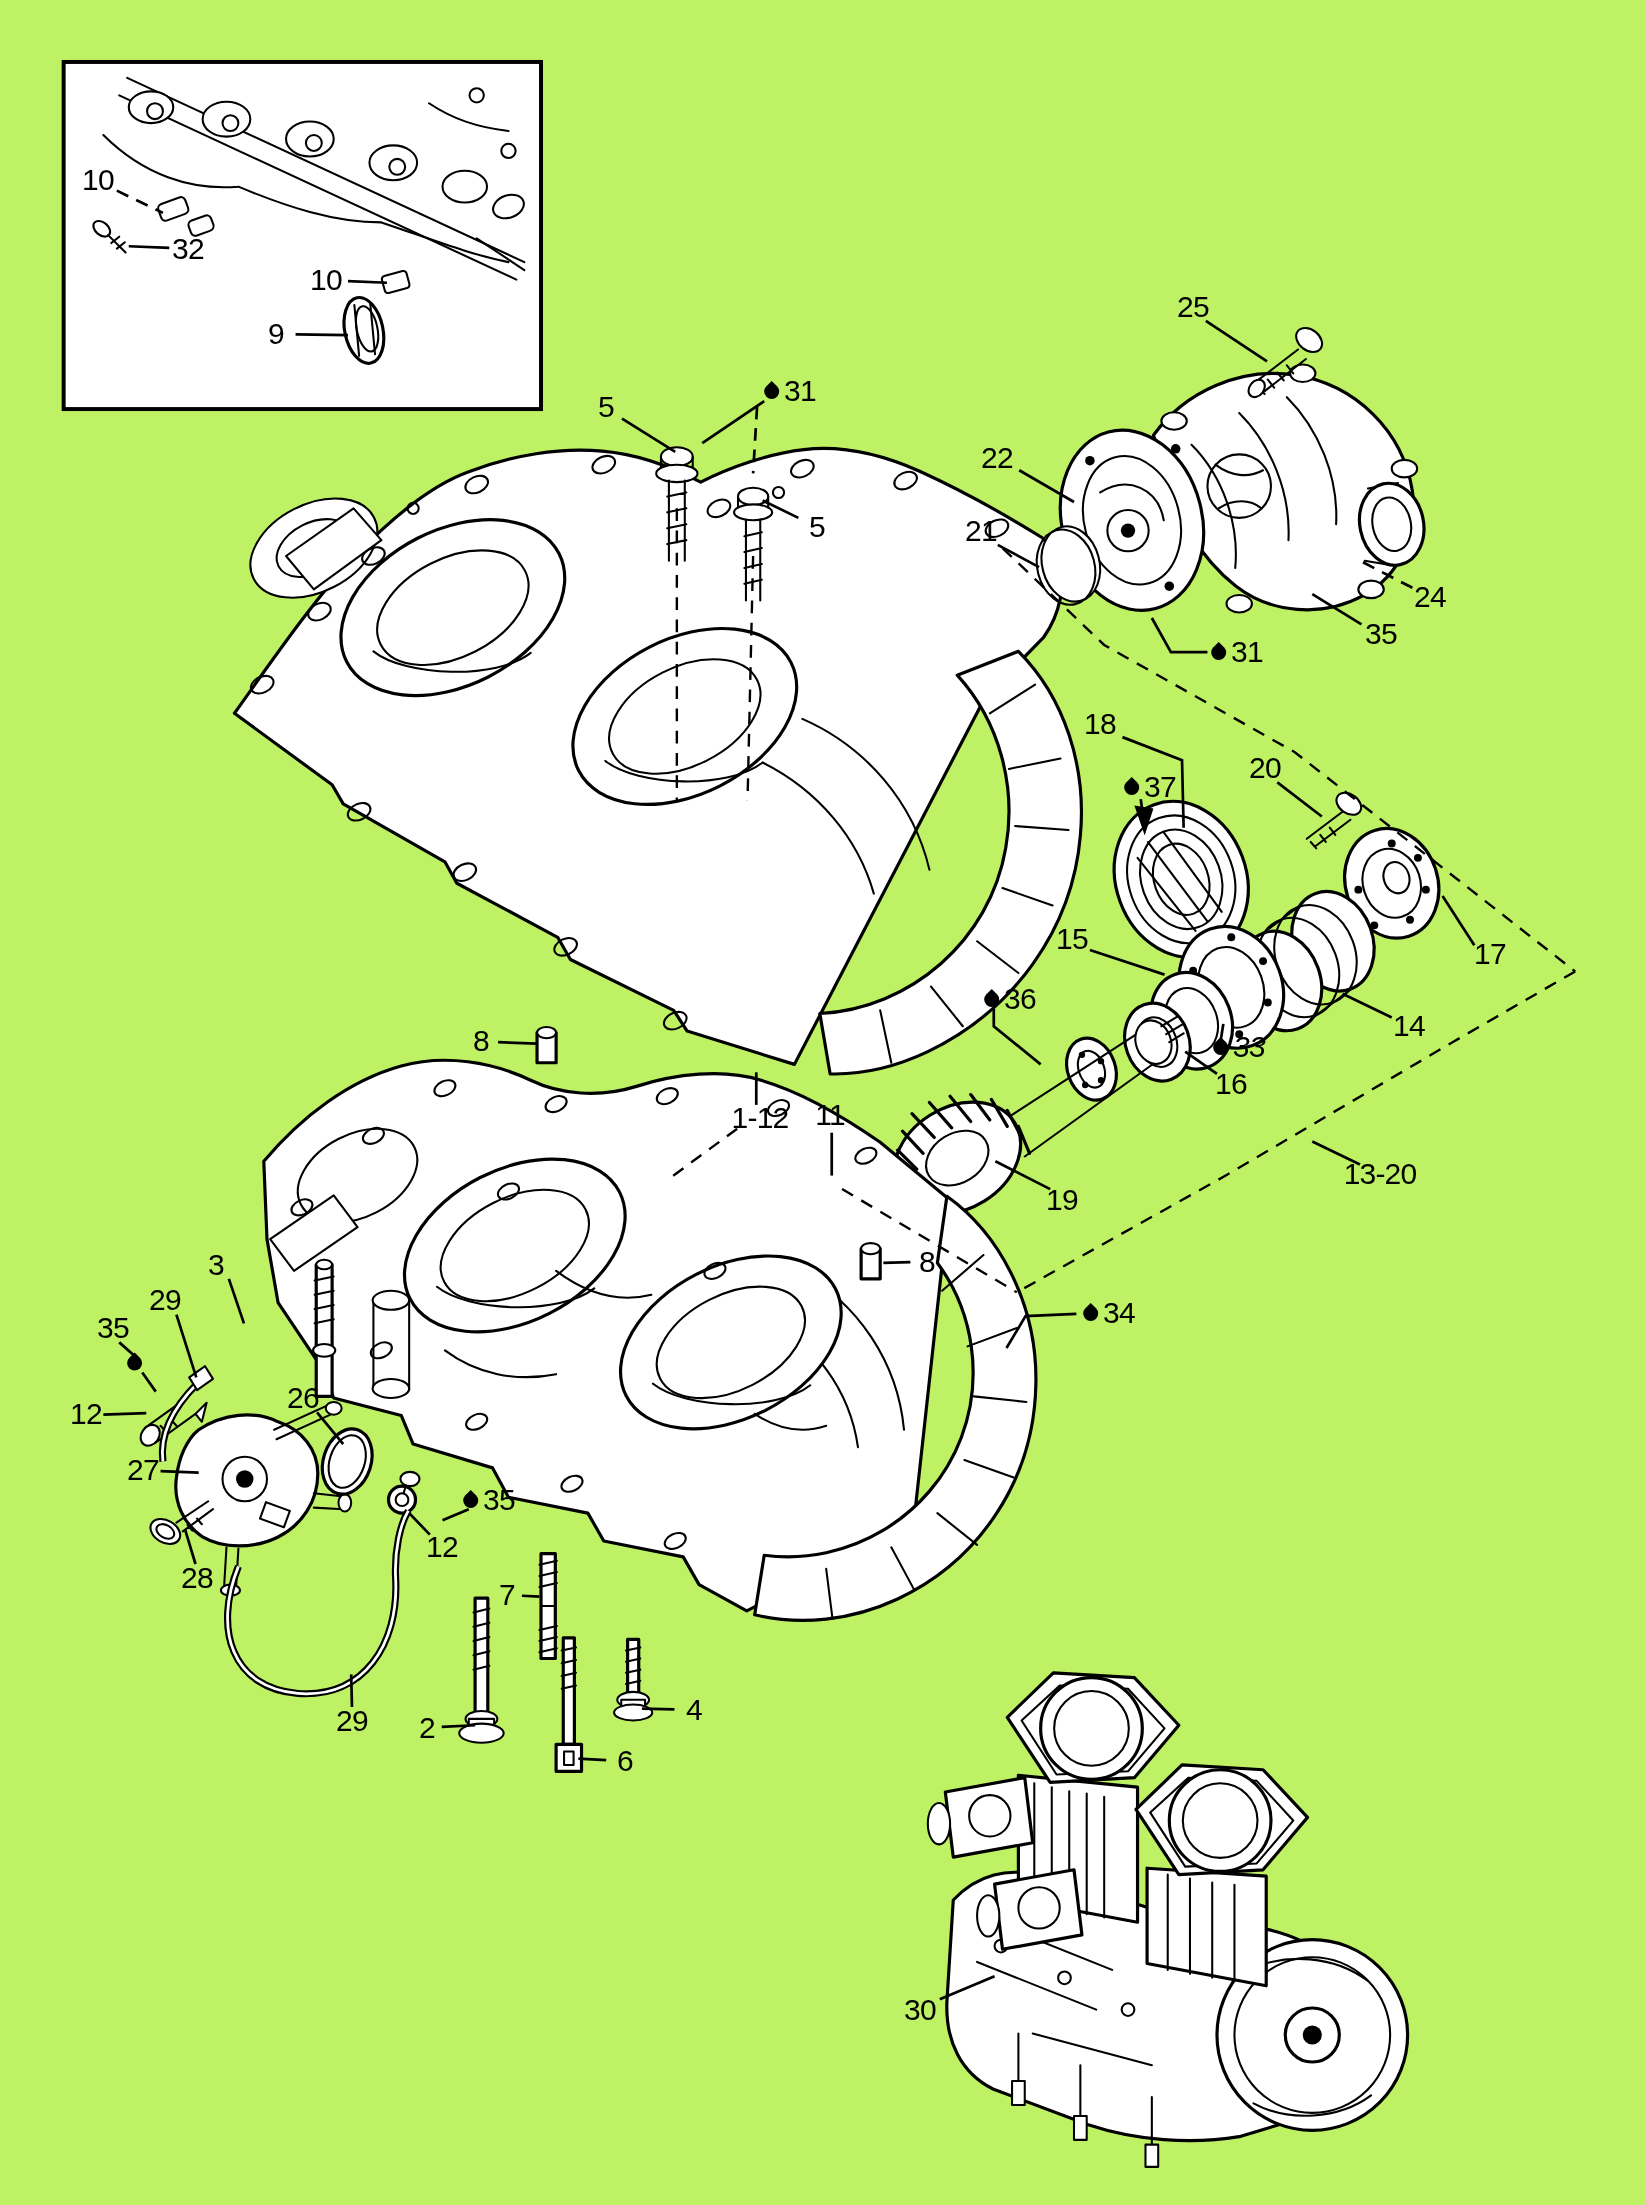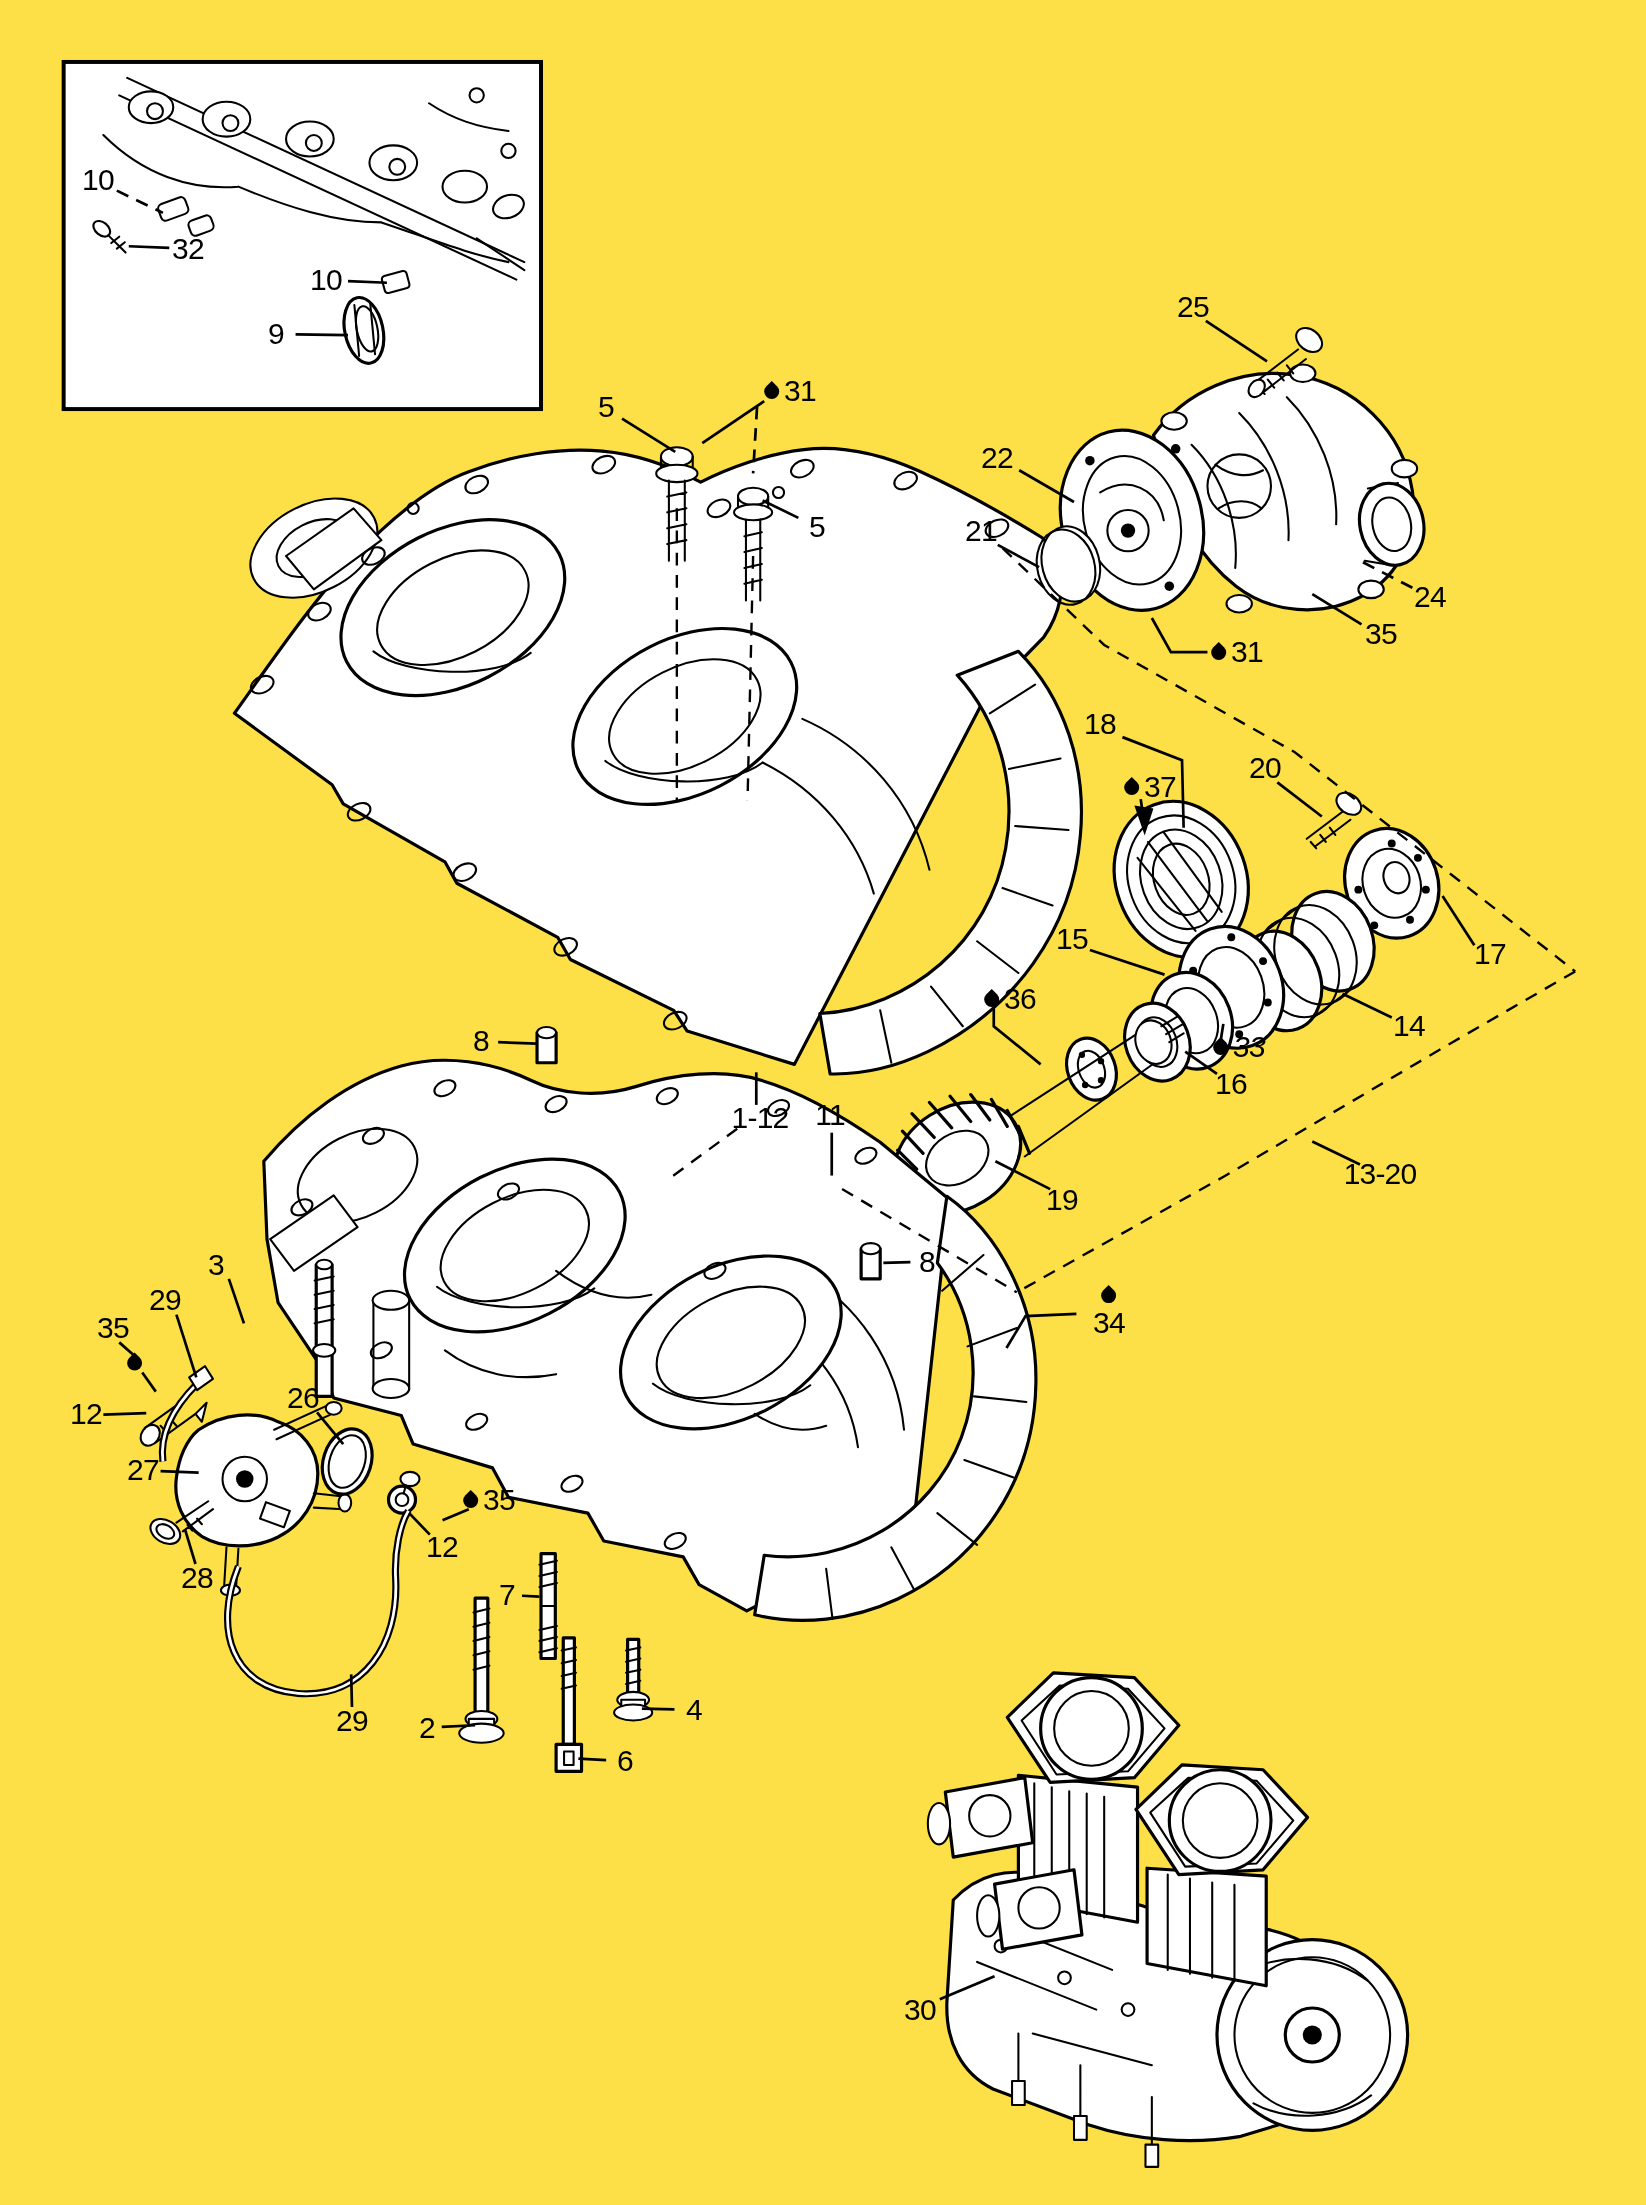--- a/index.html
+++ b/index.html
@@ -1,16 +1,16 @@
 <!DOCTYPE html>
 <html style="font-size:12.7px"><head>
 <meta charset="utf-8">
 <style>
   html,body{margin:0;padding:0;background:#fff}
-  .stage{position:relative;width:1646px;height:2205px;background:#fde047;
+  .stage{position:relative;width:1646px;height:2205px;background:#bef264;
          font-family:"Liberation Sans",sans-serif;overflow:hidden}
   .stage svg{position:absolute;left:0;top:0}
   .callout{position:absolute;transform:translate(-50%,-50%);display:flex;align-items:center;
            gap:4.8px;color:#000;font-size:30px;line-height:1;white-space:nowrap;font-weight:400;
            letter-spacing:-0.8px}
   .droplet{width:15px;height:15px;background:#000;border-radius:0 50% 50% 50%;
            transform:rotate(45deg);display:inline-block;flex:0 0 auto}
   .ln{fill:none;stroke:#000;stroke-width:4;stroke-linecap:round;stroke-linejoin:round}
   .th{fill:none;stroke:#000;stroke-width:2.6;stroke-linecap:round;stroke-linejoin:round}
   .wh{fill:#fff;stroke:#000;stroke-width:4;stroke-linejoin:round}
@@ -553,21 +553,21 @@
       </div>
       <div class="callout" style="left: 830px; top: 1115px;">
         <span>11</span>
       </div>
       <div class="callout" style="left: 481px; top: 1041px;">
         <span>8</span>
       </div>
       <div class="callout" style="left: 927px; top: 1262px;">
         <span>8</span>
       </div>
-      <div class="callout" style="left: 1109px; top: 1313px; flex-direction: column;">
+      <div class="callout" style="left: 1109px; top: 1313px;">
         <span class="droplet"></span>
         <span>34</span>
       </div>
       <div class="callout" style="left: 216px; top: 1265px;">
         <span>3</span>
       </div>
       <div class="callout" style="left: 165px; top: 1300px;">
         <span>29</span>
       </div>
       <div class="callout" style="left: 113px; top: 1328px;">

